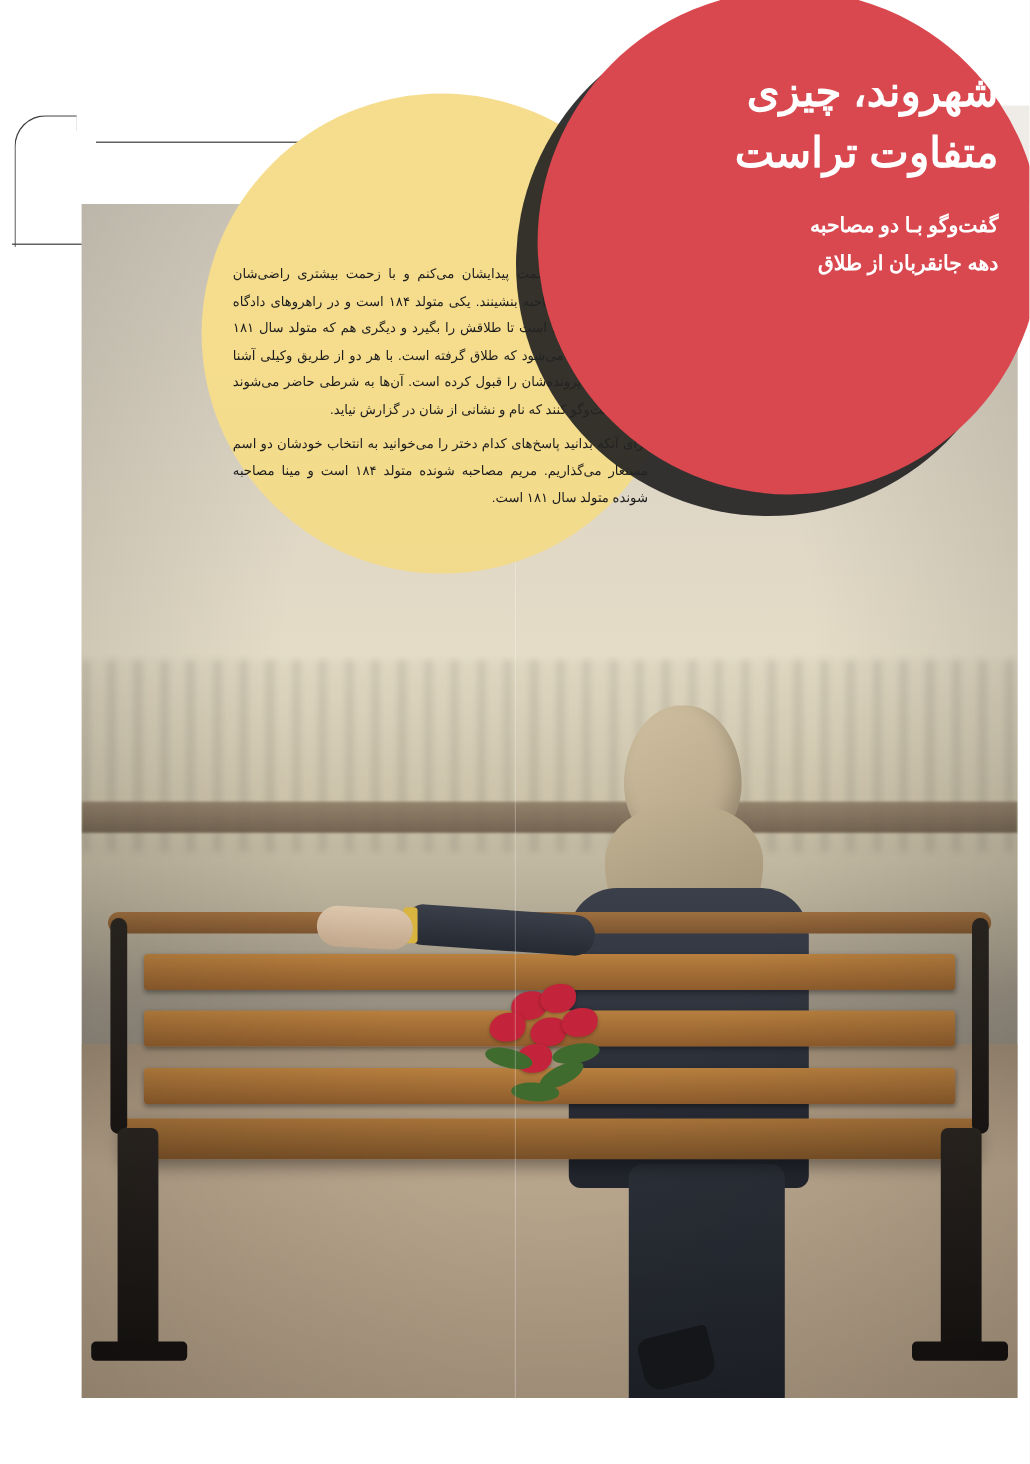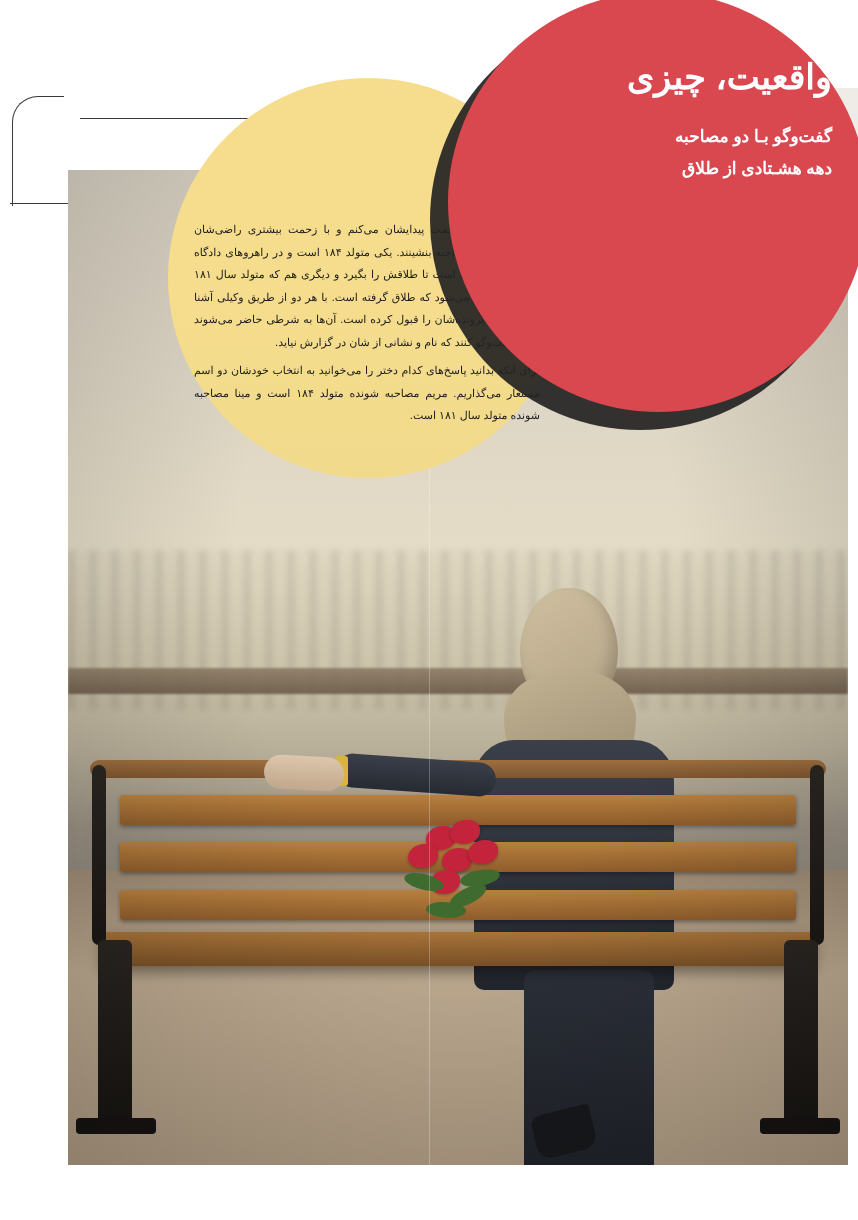--- a/index.html
+++ b/index.html
@@ -500,20 +500,21 @@
   <div class="fold"></div>
 
   <div class="yellow-circle"></div>
   <div class="lead-text">
     <p><span class="byline">لیلا جانقربان</span><span> به زحمت پیدایشان می‌کنم و با زحمت بیشتری راضی‌شان می‌کنم که پای مصاحبه بنشینند. یکی متولد ۱۸۴ است و در راهروهای دادگاه مشغول رفت‌وآمد است تا طلاقش را بگیرد و دیگری هم که متولد سال ۱۸۱ است دو سالی می‌شود که طلاق گرفته است. با هر دو از طریق وکیلی آشنا می‌شوم که پرونده‌شان را قبول کرده است. آن‌ها به شرطی حاضر می‌شوند با من گفت‌وگو کنند که نام و نشانی از شان در گزارش نیاید.</span></p>
     <p>برای آنکه بدانید پاسخ‌های کدام دختر را می‌خوانید به انتخاب خودشان دو اسم مستعار می‌گذاریم. مریم مصاحبه شونده متولد ۱۸۴ است و مینا مصاحبه شونده متولد سال ۱۸۱ است.</p>
   </div>
 
   <div class="red-circle"></div>
   <div class="title-wrap">
-    <div class="title-line">واقعیت، چیزی</div>
+    <div class="title-line">شهروند، چیزی</div>
+    <div class="title-line">متفاوت تراست</div>
     <div class="subtitle">
       <div>گفت‌وگو بـا دو مصاحبه</div>
-      <div>دهه هشـتادی از طلاق</div>
+      <div>دهه جانقربان از طلاق</div>
     </div>
   </div>
 
 </div>
 
 </body></html>

